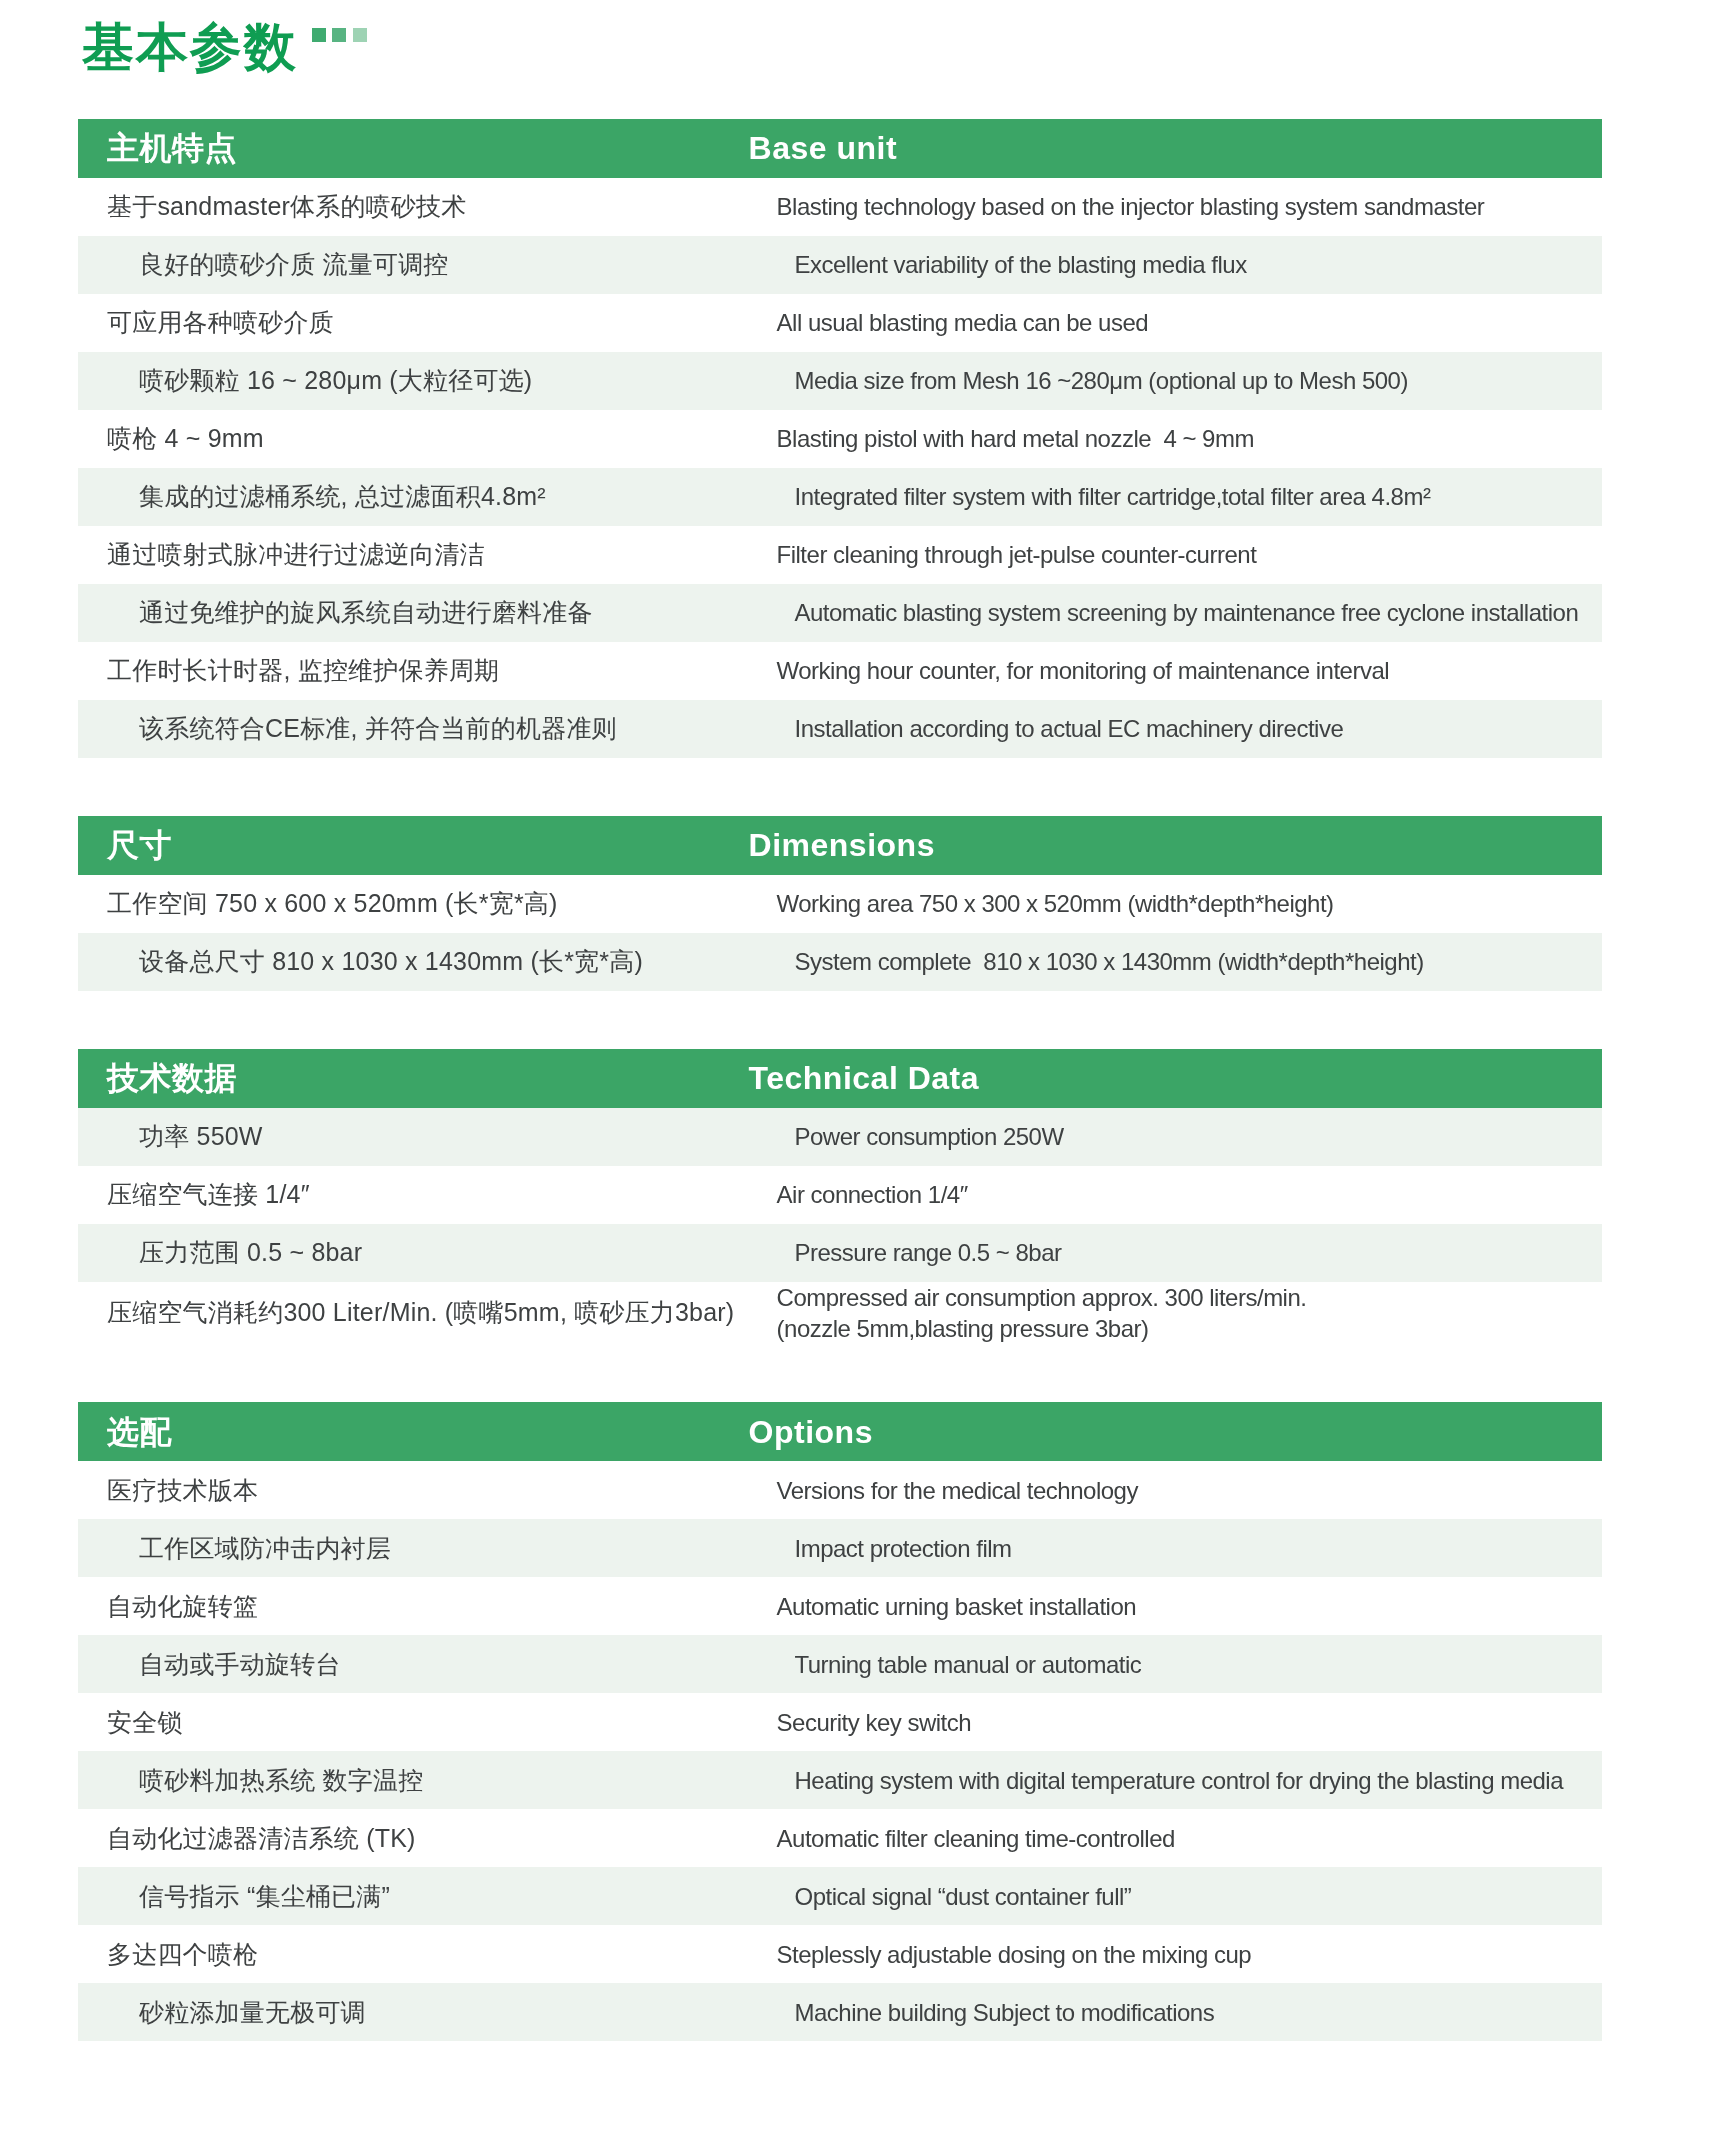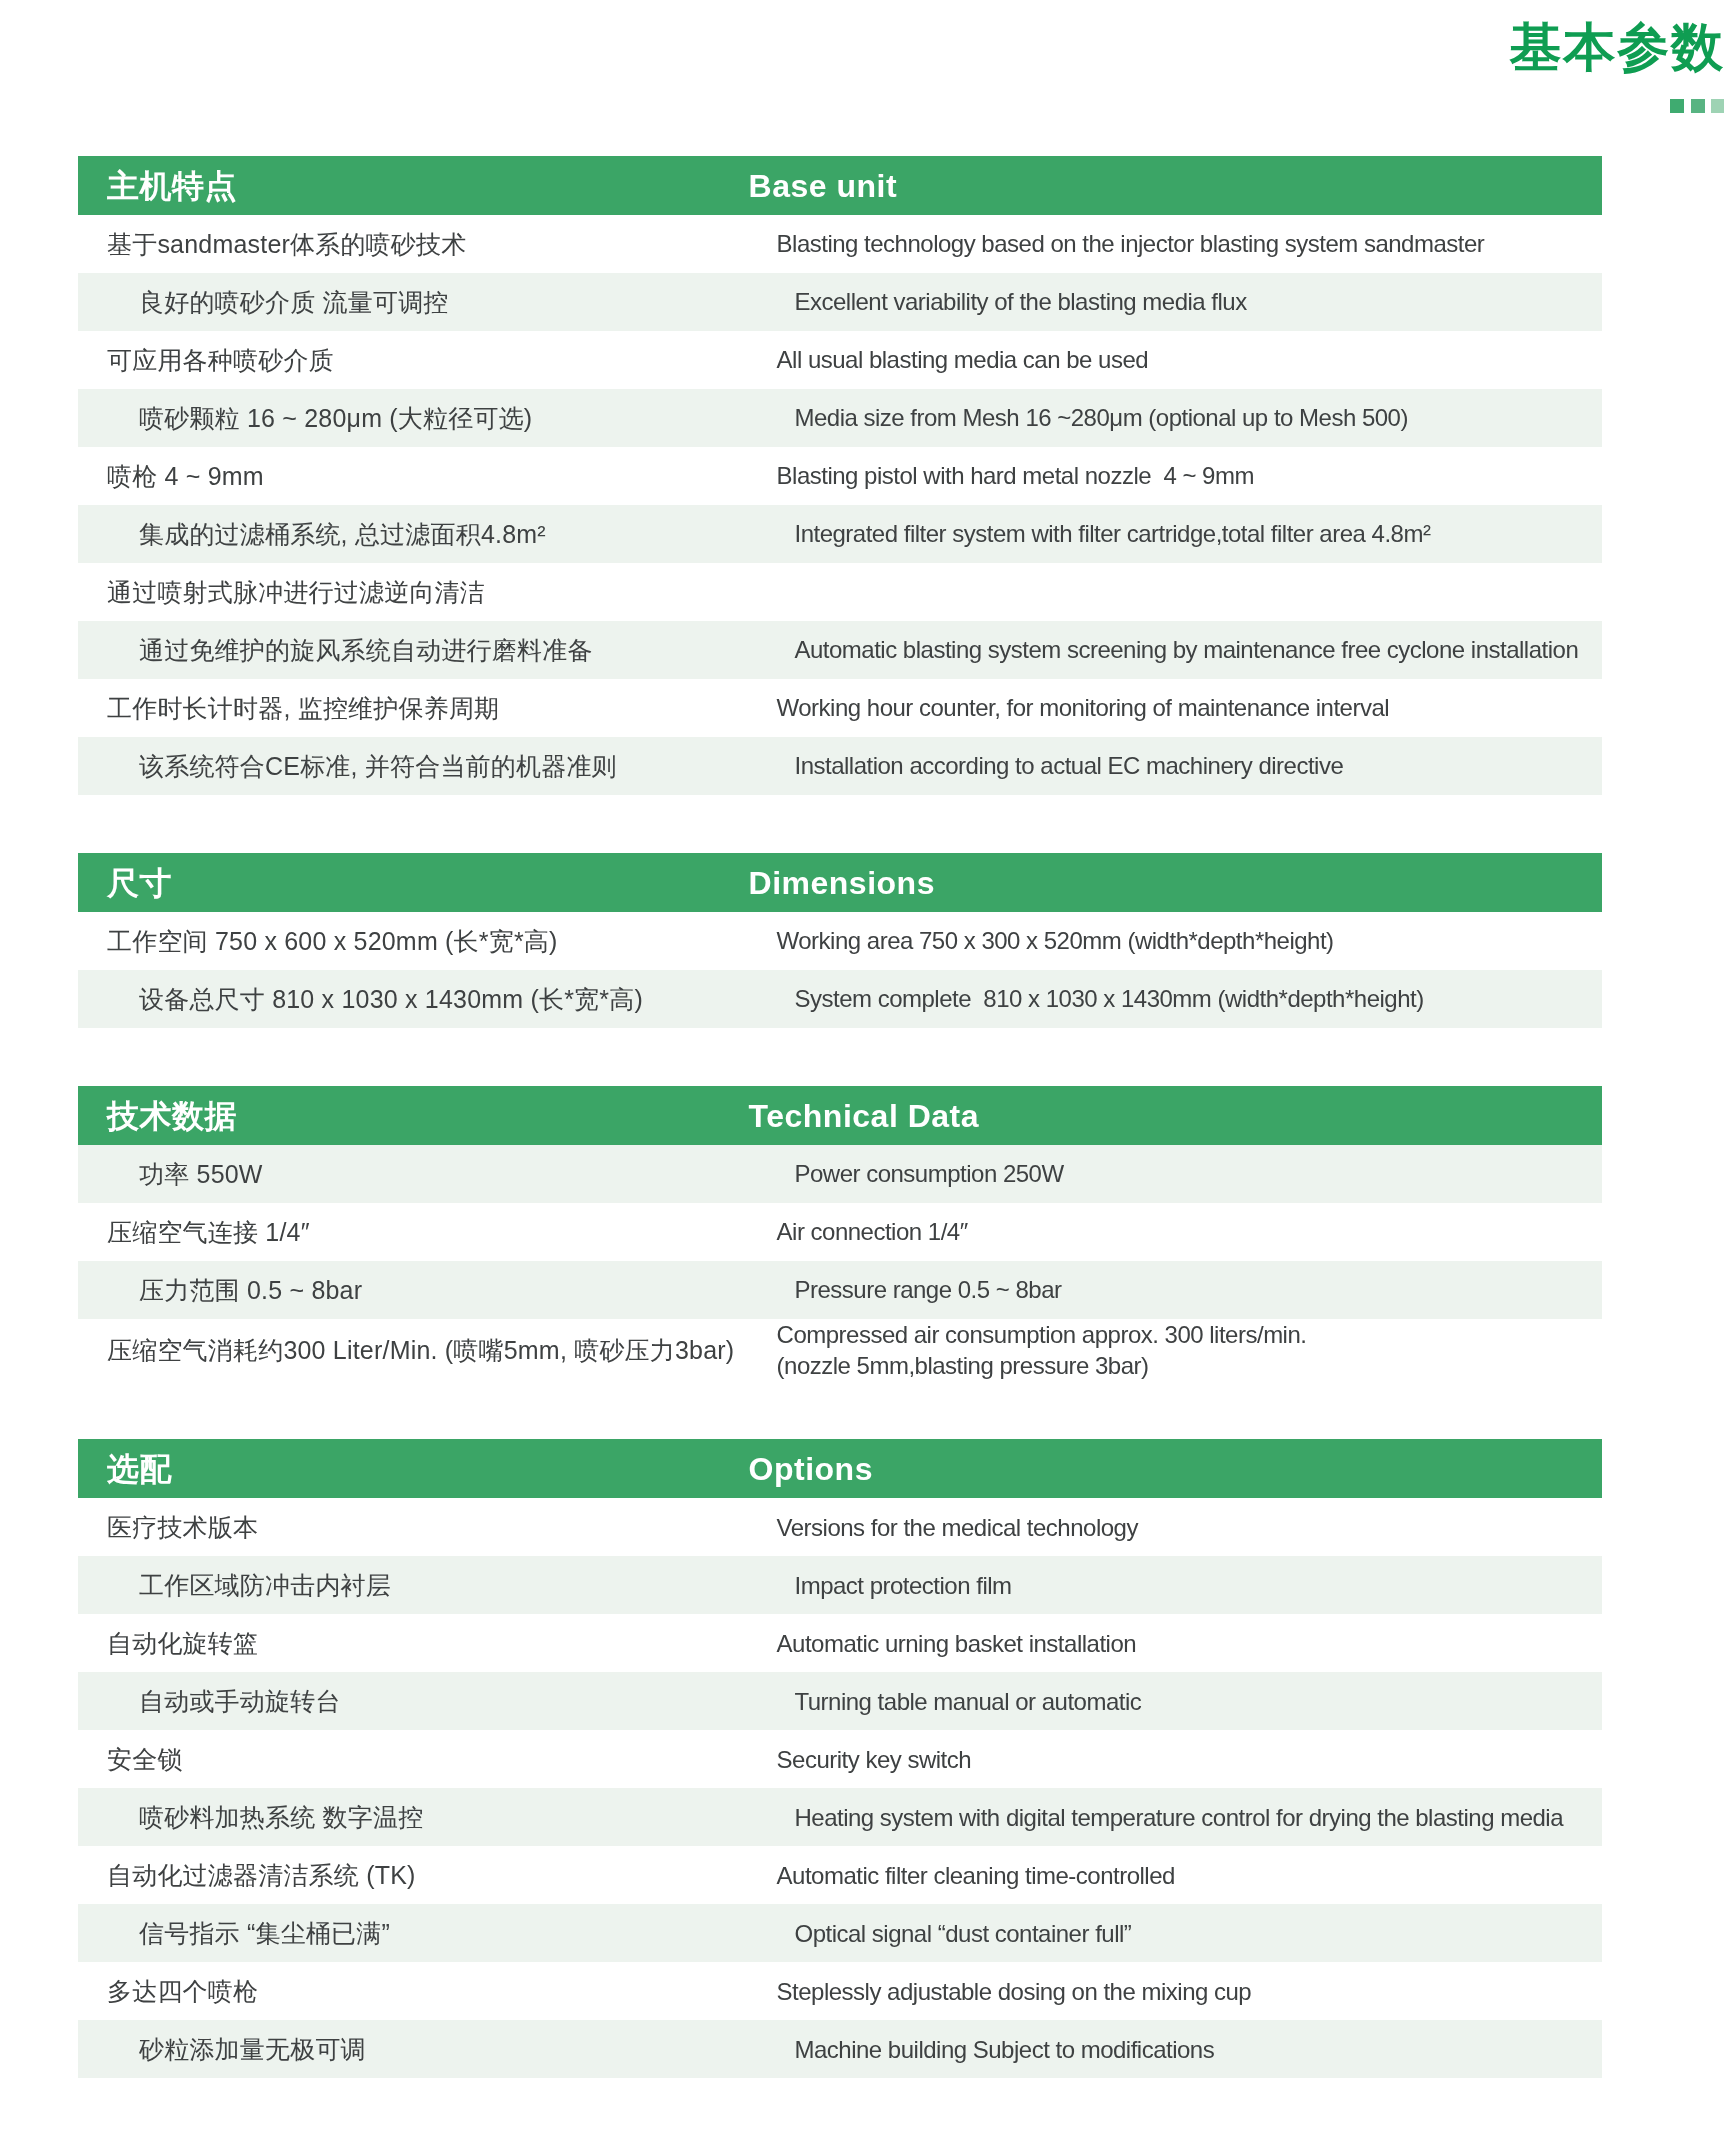--- a/index.html
+++ b/index.html
@@ -9,24 +9,23 @@
     font-family: "Liberation Sans", "DejaVu Sans", sans-serif;
   }
   body {
     width: 1725px;
     height: 2152px;
     overflow: hidden;
     color: #3e4142;
   }
   .title-bar {
     display: flex;
-    align-items: flex-end;
+    align-items: flex-start;
     padding: 18.6px 0 0 82px;
     gap: 14px;
-    flex-direction: column;
   }
   .page-title {
     margin: 0;
     font-size: 52px;
     line-height: 1.1;
     font-weight: bold;
     color: #0f9d52;
     letter-spacing: 1.9px;
     white-space: pre;
   }
@@ -125,20 +124,21 @@
       <div class="row">
         <div class="cell-zh">喷枪 4 ~ 9mm</div>
         <div class="cell-en">Blasting pistol with hard metal nozzle  4 ~ 9mm</div>
       </div>
       <div class="row alt">
         <div class="cell-zh">集成的过滤桶系统, 总过滤面积4.8m²</div>
         <div class="cell-en">Integrated filter system with filter cartridge,total filter area 4.8m²</div>
       </div>
       <div class="row">
         <div class="cell-zh">通过喷射式脉冲进行过滤逆向清洁</div>
+        <div class="cell-en">Filter cleaning through jet-pulse counter-current</div>
       </div>
       <div class="row alt">
         <div class="cell-zh">通过免维护的旋风系统自动进行磨料准备</div>
         <div class="cell-en">Automatic blasting system screening by maintenance free cyclone installation</div>
       </div>
       <div class="row">
         <div class="cell-zh">工作时长计时器, 监控维护保养周期</div>
         <div class="cell-en">Working hour counter, for monitoring of maintenance interval</div>
       </div>
       <div class="row alt">

